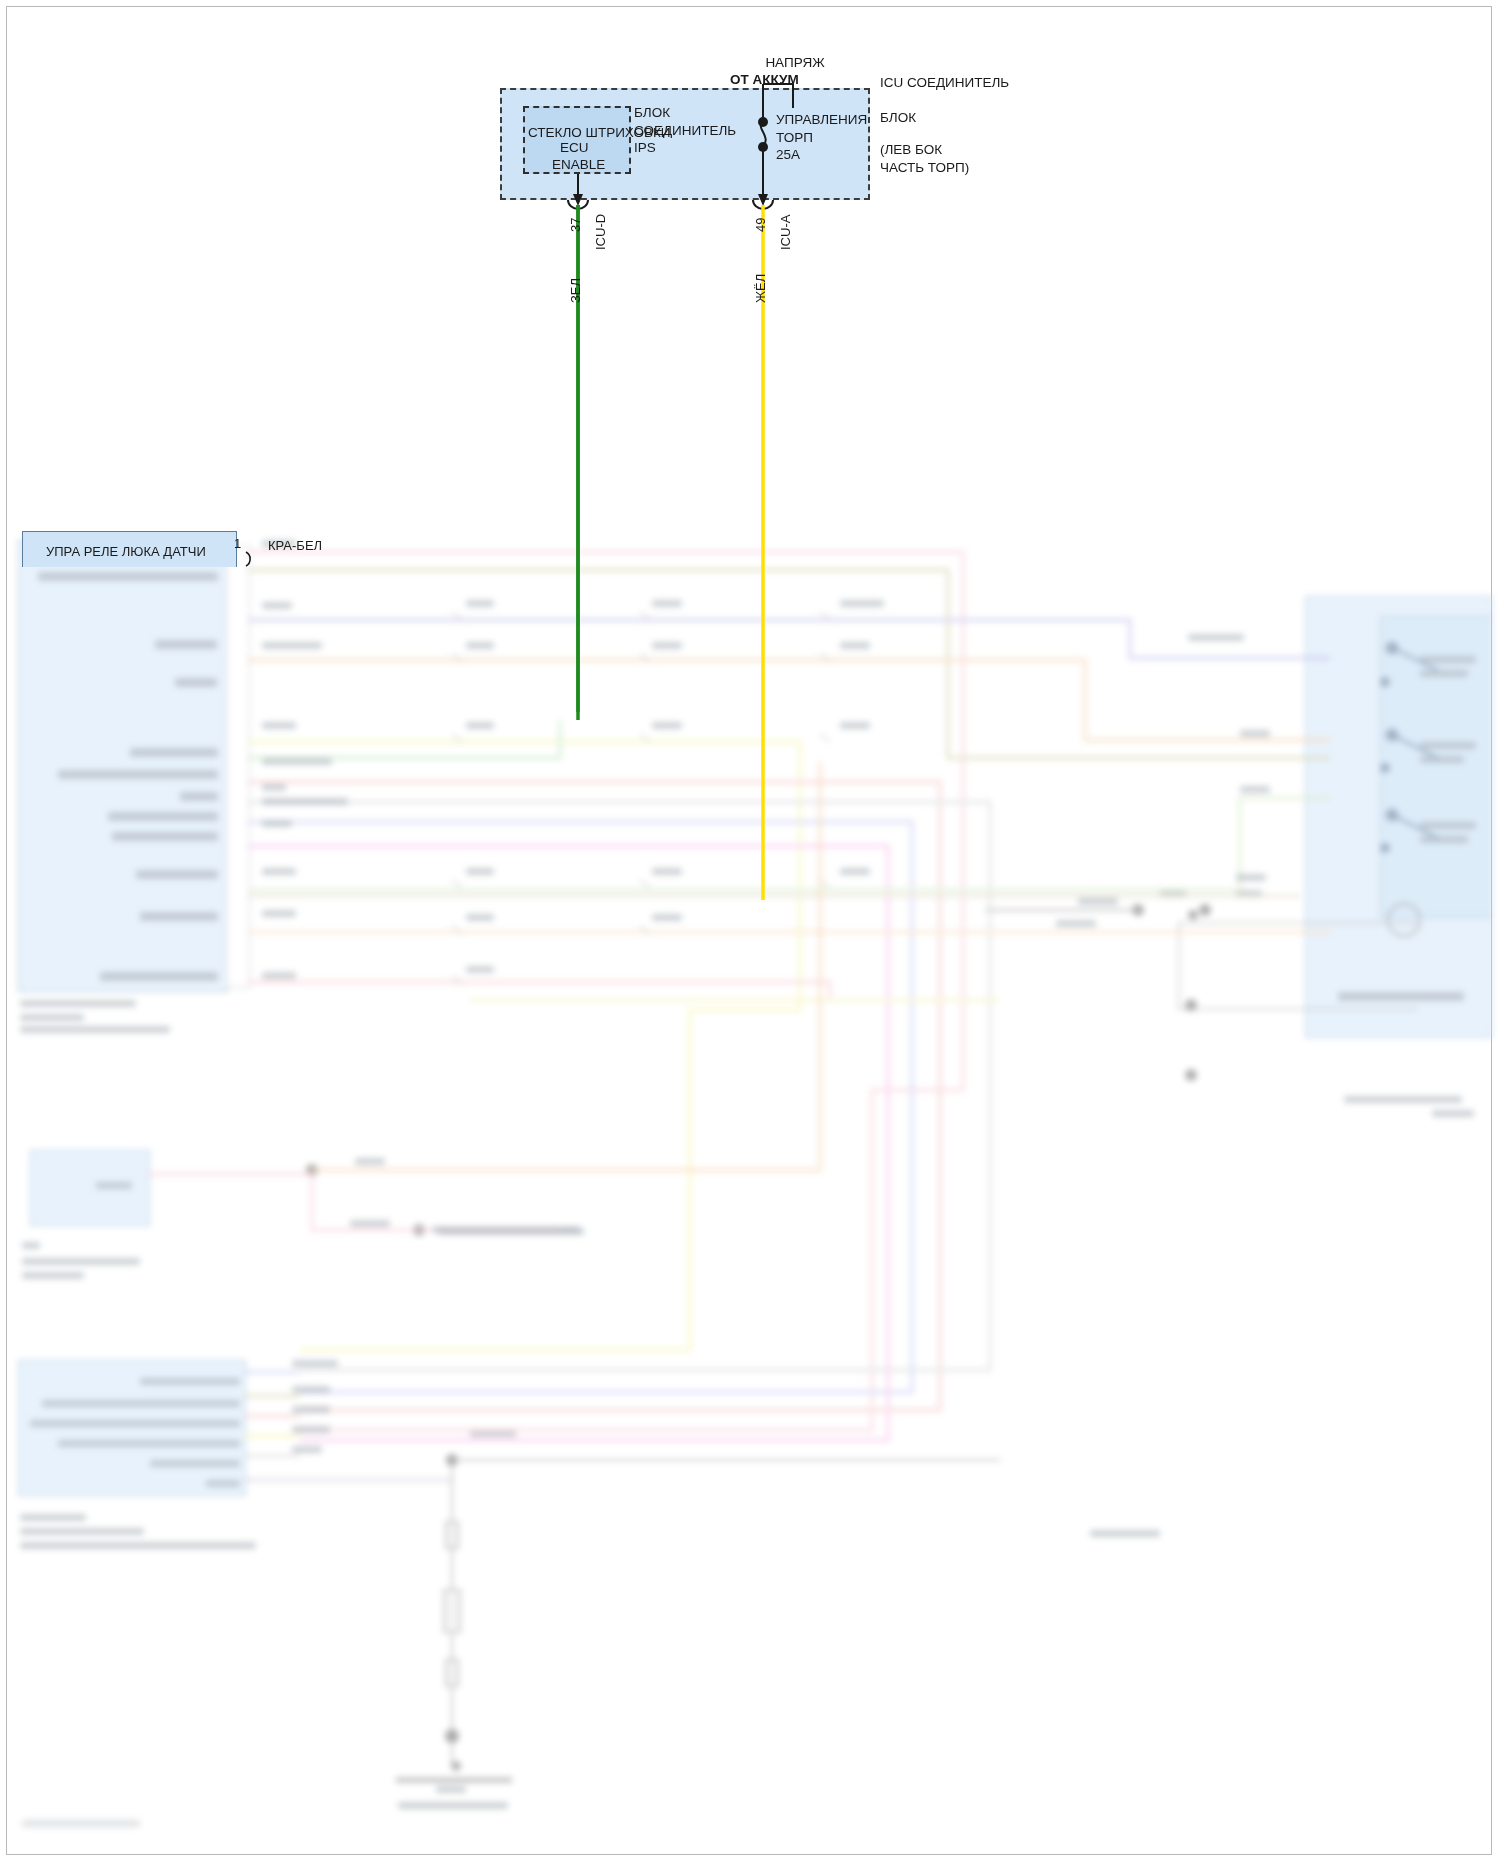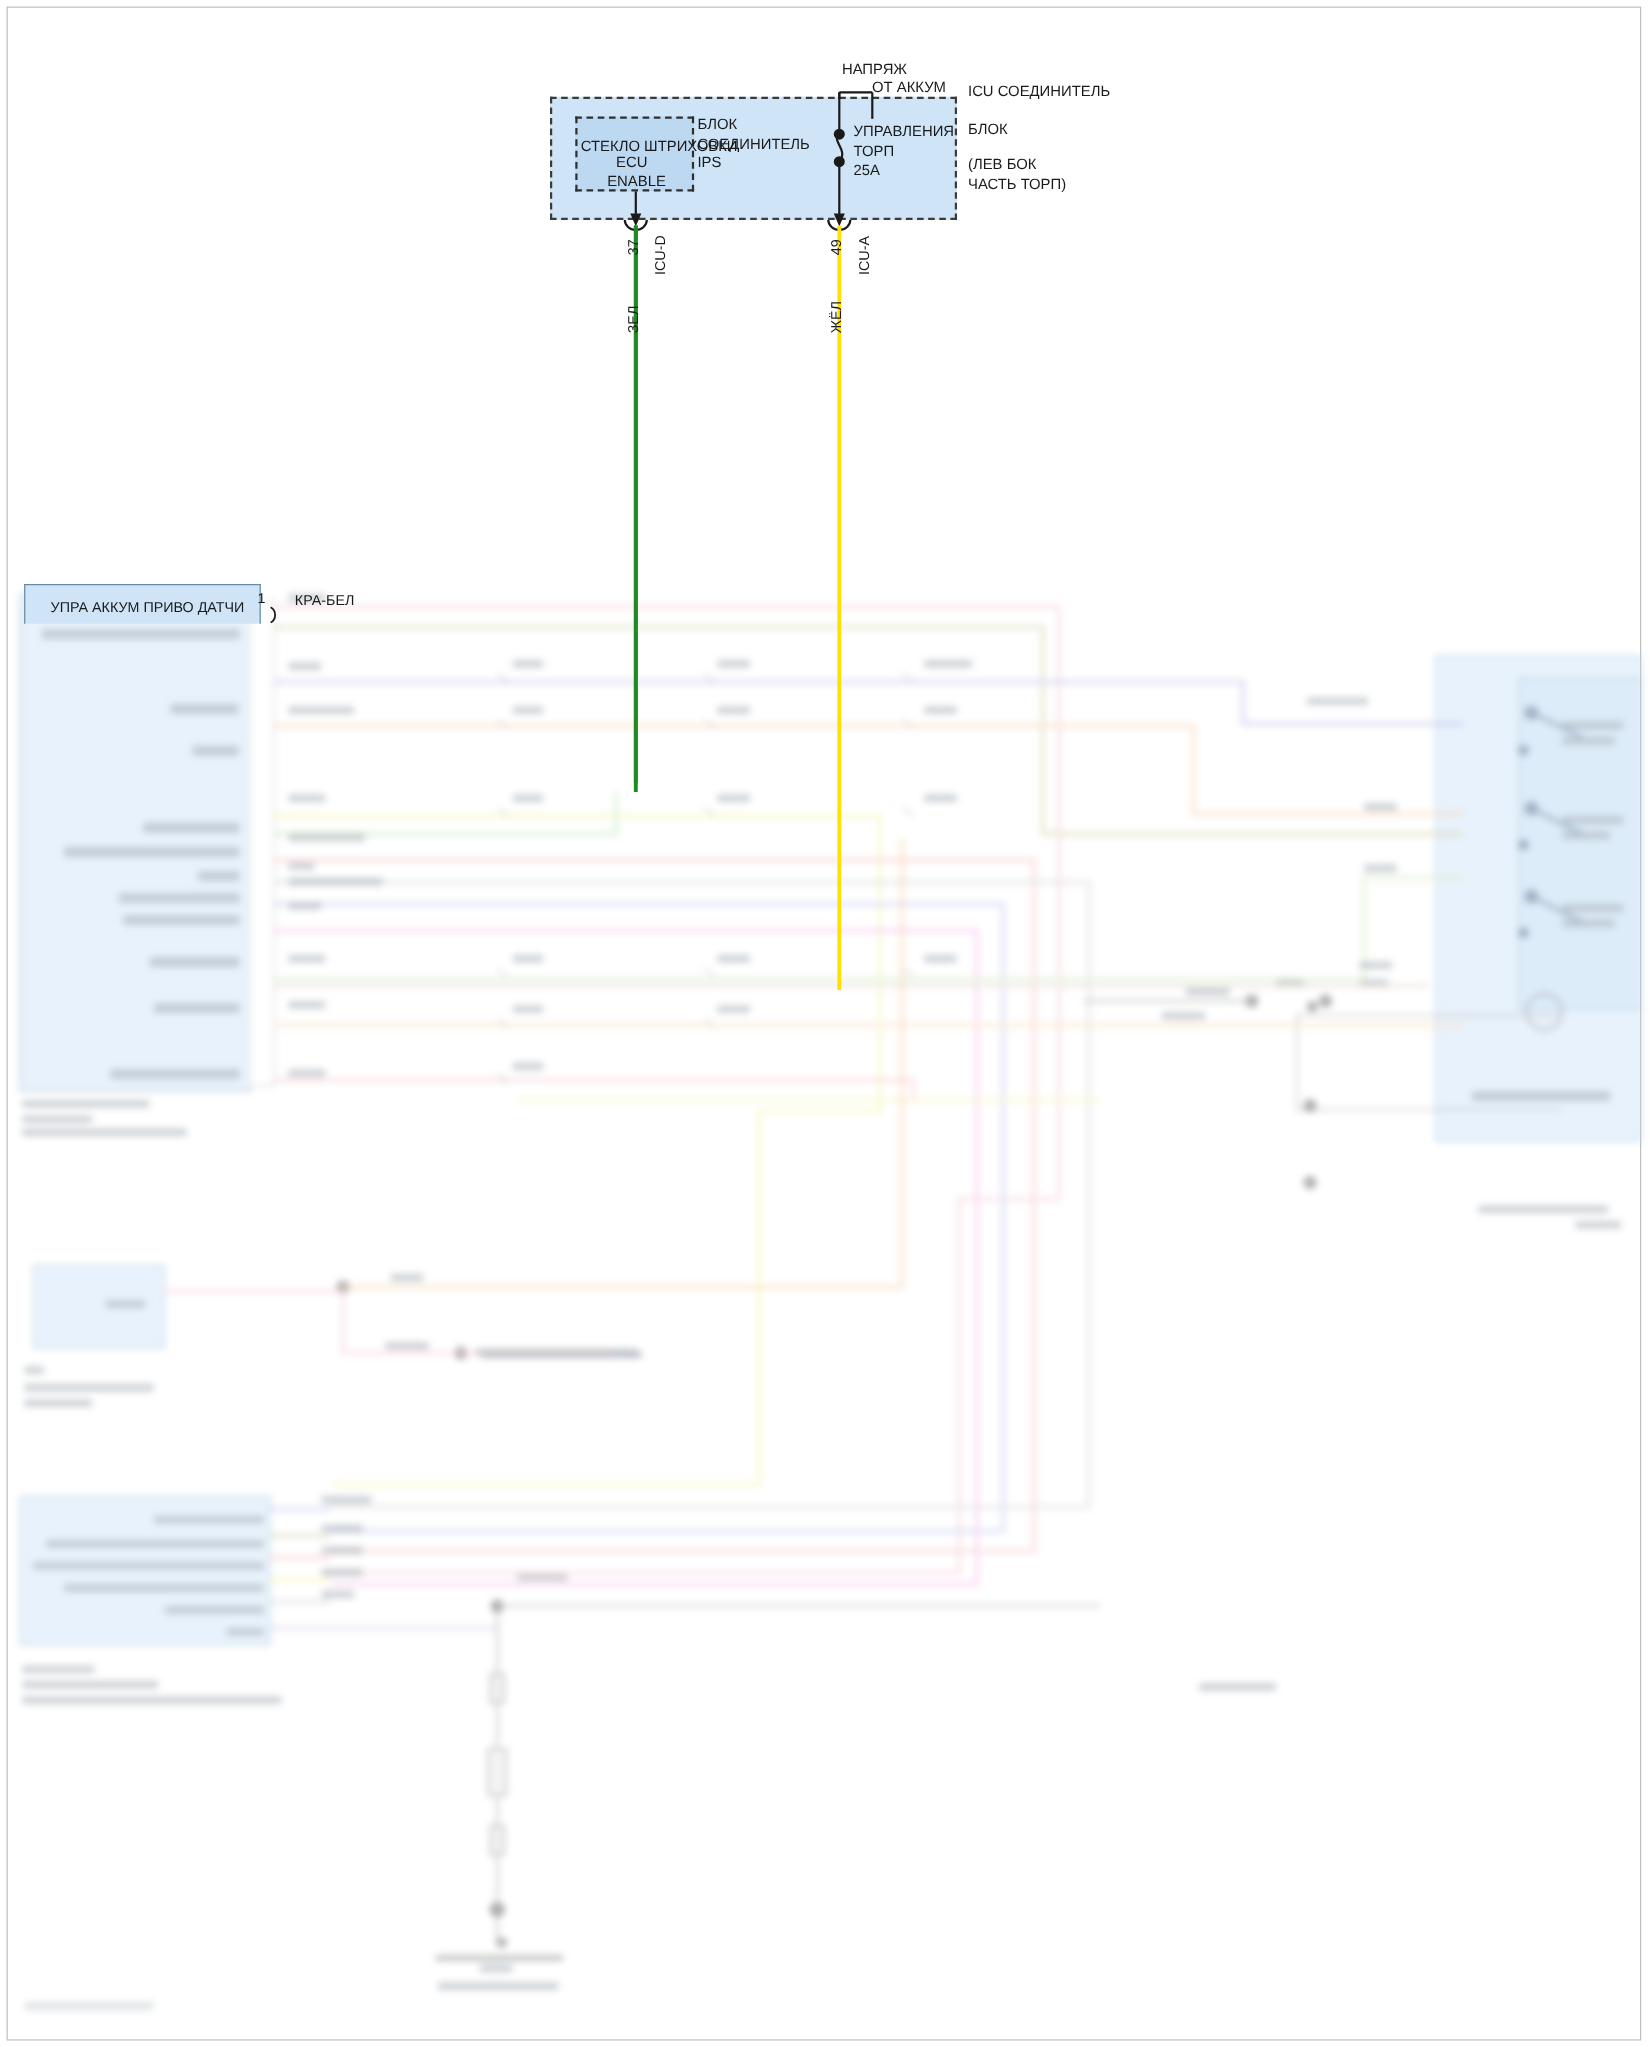--- a/index.html
+++ b/index.html
@@ -260,21 +260,21 @@
     <div class="lbl sm" style="left:292px;top:830px;width:46px;"></div>
     <div class="lbl sm" style="left:292px;top:856px;width:38px;"></div>
     <div class="lbl sm" style="left:292px;top:876px;width:38px;"></div>
     <div class="lbl sm" style="left:292px;top:896px;width:38px;"></div>
     <div class="lbl sm" style="left:292px;top:916px;width:30px;"></div>
 
     <div class="lbl sm" style="left:22px;top:1290px;width:118px;opacity:.35;"></div>
   </div>
 
   <div class="abs txt" style="left:730px;top:55px;text-align:center;width:130px;">НАПРЯЖ</div>
-  <div class="abs txt" style="left:730px;top:72px;text-align:right;width:130px;">ОТ АККУМ</div>
+  <div class="abs txt" style="left:730px;top:72px;text-align:left;width:130px;font-weight:bold;">ОТ АККУМ</div>
 
   <div id="icu-block" class="abs"></div>
 
   <div id="ecu-box" class="abs"></div>
   <div class="abs txt" style="left:560px;top:140px;">ECU</div>
   <div class="abs txt" style="left:552px;top:157px;">ENABLE</div>
   <div class="abs txt" style="left:528px;top:125px;">СТЕКЛО ШТРИХОВКИ</div>
 
   <div class="abs txt" style="left:634px;top:105px;">БЛОК</div>
   <div class="abs txt" style="left:634px;top:123px;">СОЕДИНИТЕЛЬ</div>
@@ -319,20 +319,20 @@
 
   <div class="abs vtxt" style="left:568px;top:232px;">37</div>
   <div class="abs vtxt" style="left:593px;top:250px;">ICU-D</div>
   <div class="abs vtxt" style="left:568px;top:303px;">ЗЕЛ</div>
 
   <div class="abs vtxt" style="left:753px;top:232px;">49</div>
   <div class="abs vtxt" style="left:778px;top:250px;">ICU-A</div>
   <div class="abs vtxt" style="left:753px;top:303px;">ЖЁЛ</div>
 
   <div class="abs" style="left:22px;top:531px;width:215px;height:36px;background:#cfe4f7;border:1px solid #5a7f9e;border-bottom:none;box-sizing:border-box;"></div>
-  <div class="abs txt" style="left:46px;top:544px;font-size:13px;">УПРА АККУМ ПРИВО ДАТЧИ</div>
+  <div class="abs txt" style="left:46px;top:544px;font-size:13px;">УПРА РЕЛЕ ЛЮКА ДАТЧИ</div>
   <div class="abs txt" style="left:234px;top:536px;font-size:13px;">1</div>
   <div class="abs txt" style="left:268px;top:538px;font-size:13px;">КРА-БЕЛ</div>
   <svg width="1500" height="1861" style="pointer-events:none;">
     <path d="M246 552 a8 8 0 0 1 0 14" stroke="#1a1a1a" stroke-width="1.6" fill="none"></path>
   </svg>
 
 </div>
 
 </body></html>

